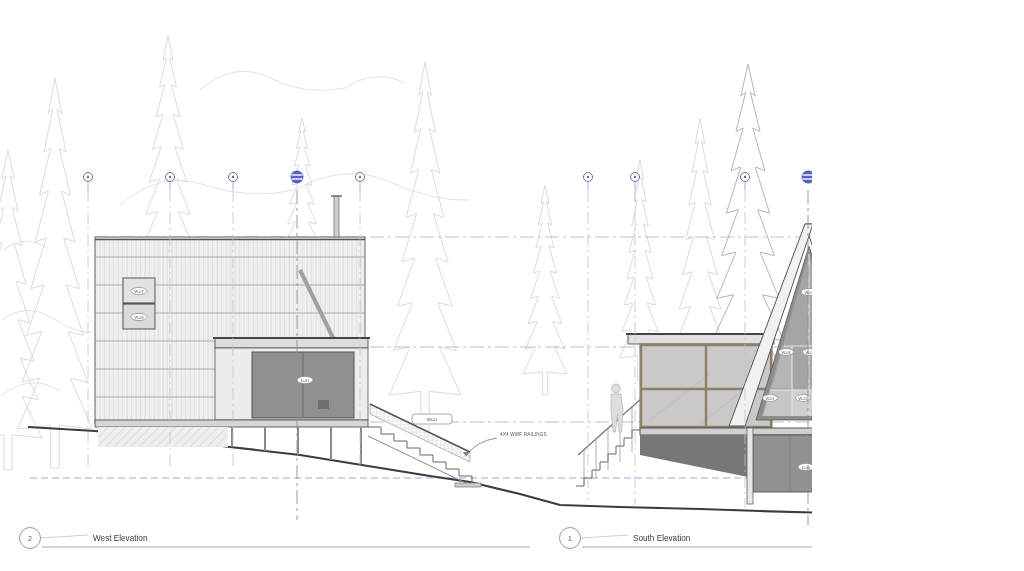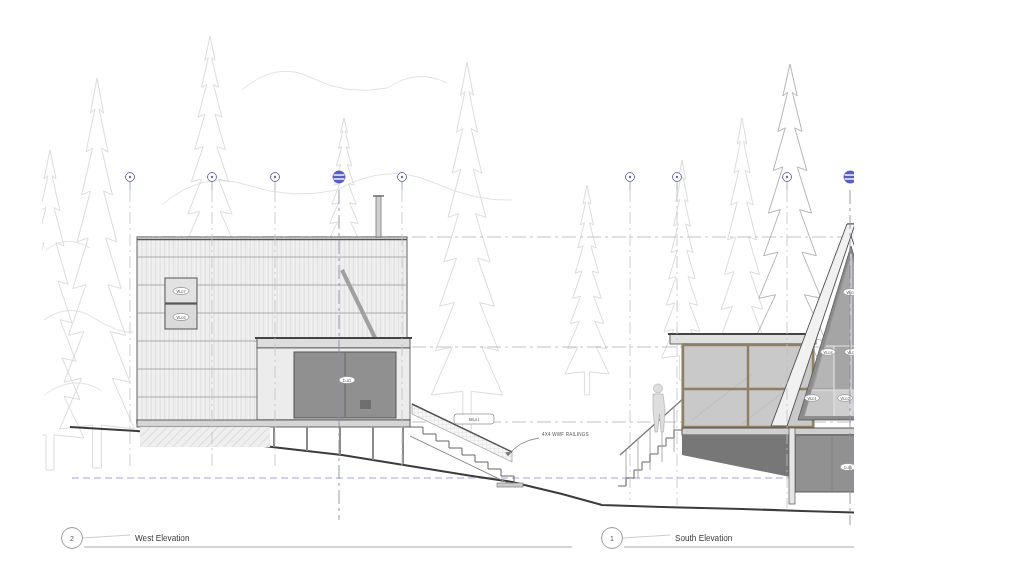--- a/index.html
+++ b/index.html
@@ -1,17 +1,17 @@
 <!DOCTYPE html>
 <html><head>
 <meta charset="utf-8">
 <style>
   html,body{margin:0;padding:0;background:#fff;}
   .sheet{position:relative;width:812px;height:571px;background:#ffffff;overflow:hidden;
-         font-family:"Liberation Sans",sans-serif;margin-left:42px;}
+         font-family:"Liberation Sans",sans-serif;}
   svg{display:block;}
   text{font-family:"Liberation Sans",sans-serif;fill:#4a4a4a;}
   .t-title{font-size:8.2px;fill:#3a3a3a;}
   .t-num{font-size:7px;fill:#555;}
   .t-lvl{font-size:4.8px;fill:#3f3f3f;}
   .t-tag{font-size:3.9px;fill:#555;}
   .t-note{font-size:4.6px;fill:#555;letter-spacing:.2px;}
   .t-dim{font-size:4.6px;fill:#17787a;letter-spacing:.2px;}
   .tree{stroke:#dcdcdc;fill:none;}
   .tree-mid{stroke:#b5b5b5;fill:none;}

